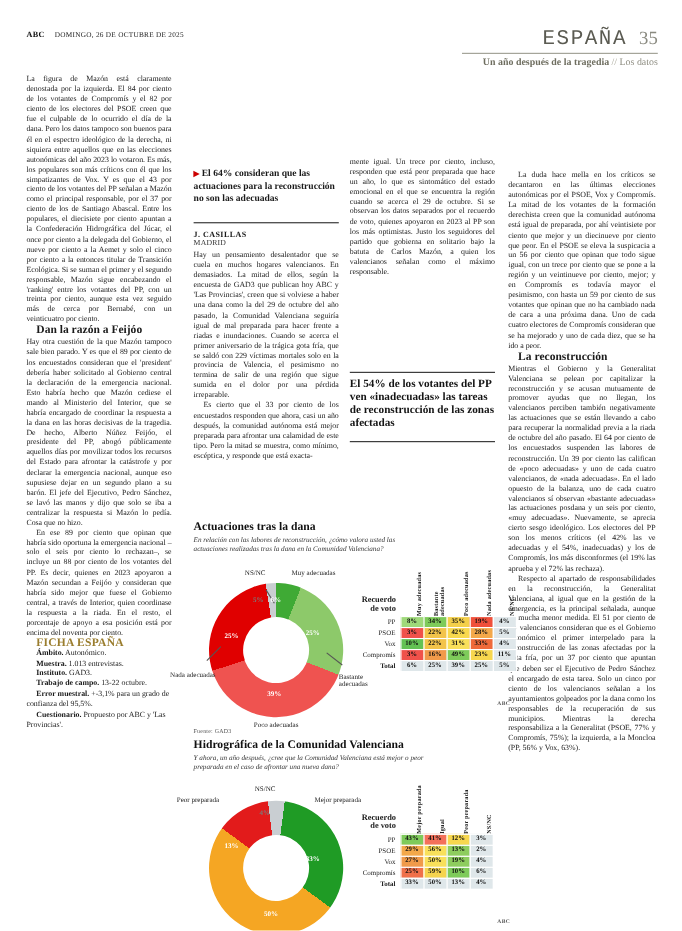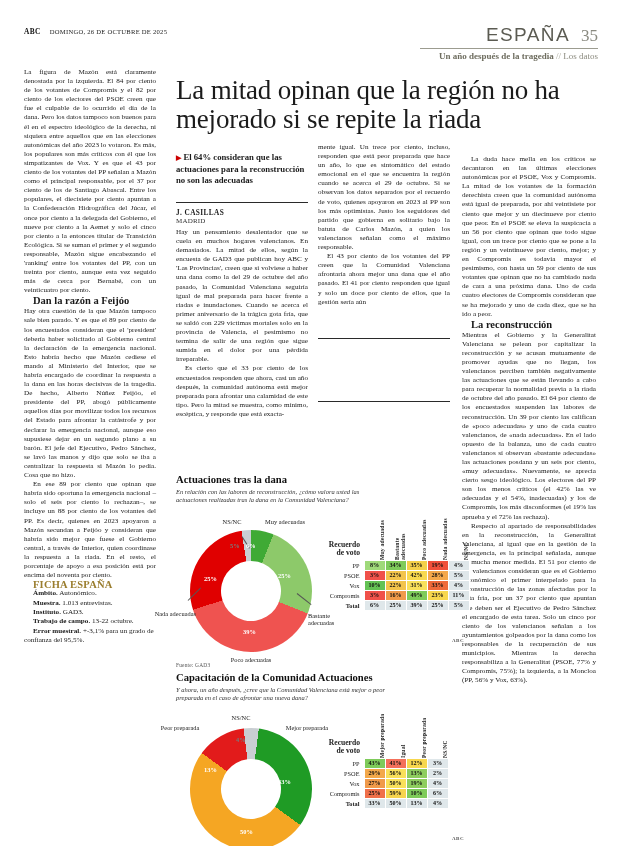--- a/index.html
+++ b/index.html
@@ -20,21 +20,21 @@
   .mh-abc {
     font-family: "Liberation Serif", serif; font-weight: bold;
     font-size: 7.4px; letter-spacing: .4px; color: #111;
   }
   .mh-date {
     font-size: 6.6px; letter-spacing: .25px; color: #222;
     font-family: "Liberation Serif", serif;
   }
   .mh-right { position: absolute; right: 22px; top: 0; text-align: right; }
   .mh-espana {
-    font-family: Liberation Sans, sans-serif; font-size: 19px; letter-spacing: 1.4px;
+    font-family: Liberation Mono, monospace; font-size: 19px; letter-spacing: 1.4px;
     color: #5b5b52; display: inline-block; vertical-align: baseline; margin-left: 36px;
   }
   .mh-pageno {
     font-family: "Liberation Serif", serif; font-size: 17px; color: #8a8a80;
     display: inline-block; margin-left: 7px; vertical-align: baseline;
   }
   .mh-rule { width: 178px; height: 1px; background: #9c9c90; margin: 2px 0 2px auto; }
   .mh-sub { font-size: 9px; white-space: nowrap; }
   .mh-sub .b { font-weight: bold; color: #6e6d5f; font-family: "Liberation Serif", serif; }
   .mh-sub .sep { color: #a9a89a; }
@@ -170,21 +170,20 @@
       </div>
       <div class="mh-rule"></div>
       <div class="mh-sub">
         <span class="b">Un año después de la tragedia</span>
         <span class="sep">//</span>
         <span class="n">Los datos</span>
       </div>
     </div>
   </div>
 
-  <h1 class="headline">La mitad opinan que la región no ha mejorado si se repite la riada</h1>
 
   <div class="kicker">
     <span class="bullet">▶</span><span>El 64% consideran que las actuaciones para la reconstrucción no son las adecuadas</span>
   </div>
 
   <div class="byline-rule"></div>
   <div class="byline">
     <div class="name">J. CASILLAS</div>
     <div class="place">MADRID</div>
   </div>
@@ -193,34 +192,35 @@
     <p class="noind">La figura de Mazón está claramente denostada por la izquierda. El 84 por ciento de los votantes de Compromís y el 82 por ciento de los electores del PSOE creen que fue el culpable de lo ocurrido el día de la dana. Pero los datos tampoco son buenos para él en el espectro ideológico de la derecha, ni siquiera entre aquellos que en las elecciones autonómicas del año 2023 lo votaron. Es más, los populares son más críticos con él que los simpatizantes de Vox. Y es que el 43 por ciento de los votantes del PP señalan a Mazón como el principal responsable, por el 37 por ciento de los de Santiago Abascal. Entre los populares, el diecisiete por ciento apuntan a la Confederación Hidrográfica del Júcar, el once por ciento a la delegada del Gobierno, el nueve por ciento a la Aemet y solo el cinco por ciento a la entonces titular de Transición Ecológica. Si se suman el primer y el segundo responsable, Mazón sigue encabezando el 'ranking' entre los votantes del PP, con un treinta por ciento, aunque esta vez seguido más de cerca por Bernabé, con un veinticuatro por ciento.</p>
     <p class="subhead">Dan la razón a Feijóo</p>
     <p class="noind">Hay otra cuestión de la que Mazón tampoco sale bien parado. Y es que el 89 por ciento de los encuestados consideran que el 'president' debería haber solicitado al Gobierno central la declaración de la emergencia nacional. Esto habría hecho que Mazón cediese el mando al Ministerio del Interior, que se habría encargado de coordinar la respuesta a la dana en las horas decisivas de la tragedia. De hecho, Alberto Núñez Feijóo, el presidente del PP, abogó públicamente aquellos días por movilizar todos los recursos del Estado para afrontar la catástrofe y por declarar la emergencia nacional, aunque eso supusiese dejar en un segundo plano a su barón. El jefe del Ejecutivo, Pedro Sánchez, se lavó las manos y dijo que solo se iba a centralizar la respuesta si Mazón lo pedía. Cosa que no hizo.</p>
     <p>En ese 89 por ciento que opinan que habría sido oportuna la emergencia nacional –solo el seis por ciento lo rechazan–, se incluye un 88 por ciento de los votantes del PP. Es decir, quienes en 2023 apoyaron a Mazón secundan a Feijóo y consideran que habría sido mejor que fuese el Gobierno central, a través de Interior, quien coordinase la respuesta a la riada. En el resto, el porcentaje de apoyo a esa posición está por encima del noventa por ciento.</p>
     <p class="ficha-title">FICHA ESPAÑA</p>
     <p class="ficha-line"><b>Ámbito.</b> <span>Autonómico.</span></p>
     <p class="ficha-line"><b>Muestra.</b> <span>1.013 entrevistas.</span></p>
     <p class="ficha-line"><b>Instituto.</b> <span>GAD3.</span></p>
     <p class="ficha-line"><b>Trabajo de campo.</b> <span>13-22 octubre.</span></p>
     <p class="ficha-line"><b>Error muestral.</b> <span>+-3,1% para un grado de confianza del 95,5%.</span></p>
+    <p class="ficha-line"><b>Cuestionario.</b> <span>Propuesto por ABC y 'Las Provincias'.</span></p>
   </div>
 
   <div class="col col2" style="top:228px;">
     <p class="noind">Hay un pensamiento desalentador que se cuela en muchos hogares valencianos. En demasiados. La mitad de ellos, según la encuesta de GAD3 que publican hoy ABC y 'Las Provincias', creen que si volviese a haber una dana como la del 29 de octubre del año pasado, la Comunidad Valenciana seguiría igual de mal preparada para hacer frente a riadas e inundaciones. Cuando se acerca el primer aniversario de la trágica gota fría, que se saldó con 229 víctimas mortales solo en la provincia de Valencia, el pesimismo no termina de salir de una región que sigue sumida en el dolor por una pérdida irreparable.</p>
     <p>Es cierto que el 33 por ciento de los encuestados responden que ahora, casi un año después, la comunidad autónoma está mejor preparada para afrontar una calamidad de este tipo. Pero la mitad se muestra, como mínimo, escéptica, y responde que está exacta-</p>
   </div>
 
   <div class="col col3">
     <p class="noind">mente igual. Un trece por ciento, incluso, responden que está peor preparada que hace un año, lo que es sintomático del estado emocional en el que se encuentra la región cuando se acerca el 29 de octubre. Si se observan los datos separados por el recuerdo de voto, quienes apoyaron en 2023 al PP son los más optimistas. Justo los seguidores del partido que gobierna en solitario bajo la batuta de Carlos Mazón, a quien los valencianos señalan como el máximo responsable.</p>
-    <p>El 43 por ciento de los votantes del PP creen que la Comunidad Valenciana afrontaría ahora mejor una dana que el año pasado. El 41 por ciento responden que igual y solo un doce por ciento de ellos, que la gestión sería aún</p>
   </div>
 
   <div class="pq pq1">
     <div class="rule"></div>
+    <div class="txt">El 54% de los votantes del PP ven «inadecuadas» las tareas de reconstrucción de las zonas afectadas</div>
   </div>
   <div class="pq pq2">
     <div class="rule"></div>
   </div>
 
   <div class="col col4">
     <p>La duda hace mella en los críticos se decantaron en las últimas elecciones autonómicas por el PSOE, Vox y Compromís. La mitad de los votantes de la formación derechista creen que la comunidad autónoma está igual de preparada, por ahí veintisiete por ciento que mejor y un diecinueve por ciento que peor. En el PSOE se eleva la suspicacia a un 56 por ciento que opinan que todo sigue igual, con un trece por ciento que se pone a la región y un veintinueve por ciento, mejor; y en Compromís es todavía mayor el pesimismo, con hasta un 59 por ciento de sus votantes que opinan que no ha cambiado nada de cara a una próxima dana. Uno de cada cuatro electores de Compromís consideran que se ha mejorado y uno de cada diez, que se ha ido a peor.</p>
     <p class="subhead">La reconstrucción</p>
     <p class="noind">Mientras el Gobierno y la Generalitat Valenciana se pelean por capitalizar la reconstrucción y se acusan mutuamente de promover ayudas que no llegan, los valencianos perciben también negativamente las actuaciones que se están llevando a cabo para recuperar la normalidad previa a la riada de octubre del año pasado. El 64 por ciento de los encuestados suspenden las labores de reconstrucción. Un 39 por ciento las califican de «poco adecuadas» y uno de cada cuatro valencianos, de «nada adecuadas». En el lado opuesto de la balanza, uno de cada cuatro valencianos sí observan «bastante adecuadas» las actuaciones posdana y un seis por ciento, «muy adecuadas». Nuevamente, se aprecia cierto sesgo ideológico. Los electores del PP son los menos críticos (el 42% las ve adecuadas y el 54%, inadecuadas) y los de Compromís, los más disconformes (el 19% las aprueba y el 72% las rechaza).</p>
     <p>Respecto al apartado de responsabilidades en la reconstrucción, la Generalitat Valenciana, al igual que en la gestión de la emergencia, es la principal señalada, aunque en mucha menor medida. El 51 por ciento de los valencianos consideran que es el Gobierno autonómico el primer interpelado para la reconstrucción de las zonas afectadas por la gota fría, por un 37 por ciento que apuntan que deben ser el Ejecutivo de Pedro Sánchez el encargado de esta tarea. Solo un cinco por ciento de los valencianos señalan a los ayuntamientos golpeados por la dana como los responsables de la recuperación de sus municipios. Mientras la derecha responsabiliza a la Generalitat (PSOE, 77% y Compromís, 75%); la izquierda, a la Moncloa (PP, 56% y Vox, 63%).</p>
@@ -306,21 +306,21 @@
               </tr>
             </tbody>
         </table>
       </div>
     </div>
     <div class="cb-source">Fuente: GAD3</div>
     <div class="cb-abc" style="top:164px;">ABC</div>
   </div>
 
   <div class="chartblock cb2">
-    <div class="cb-title">Capacitación de la Comunidad Actuaciones</div>
+    <div class="cb-title">Hidrográfica de la Comunidad Valenciana</div>
     <div class="cb-sub">Y ahora, un año después, ¿cree que la Comunidad Valenciana está mejor o peor preparada en el caso de afrontar una nueva dana?</div>
     <div class="cb-body">
 
       <div class="donutwrap">
         <div class="donut" id="donut2" style="background: conic-gradient(rgb(201, 206, 210) 0%, rgb(201, 206, 210) 4%, rgb(31, 155, 37) 4%, rgb(31, 155, 37) 37%, rgb(245, 166, 35) 37%, rgb(245, 166, 35) 87%, rgb(226, 27, 27) 87%, rgb(226, 27, 27) 100%); transform: rotate(-7deg);"></div>
 
         <span class="dval" style="left:88px; top:50px;">33%</span>
         <span class="dval" style="left:50px; top:100px;">50%</span>
         <span class="dval" style="left:14px; top:38px;">13%</span>
         <span class="dval dark" style="left:46px; top:8px;">4%</span>

